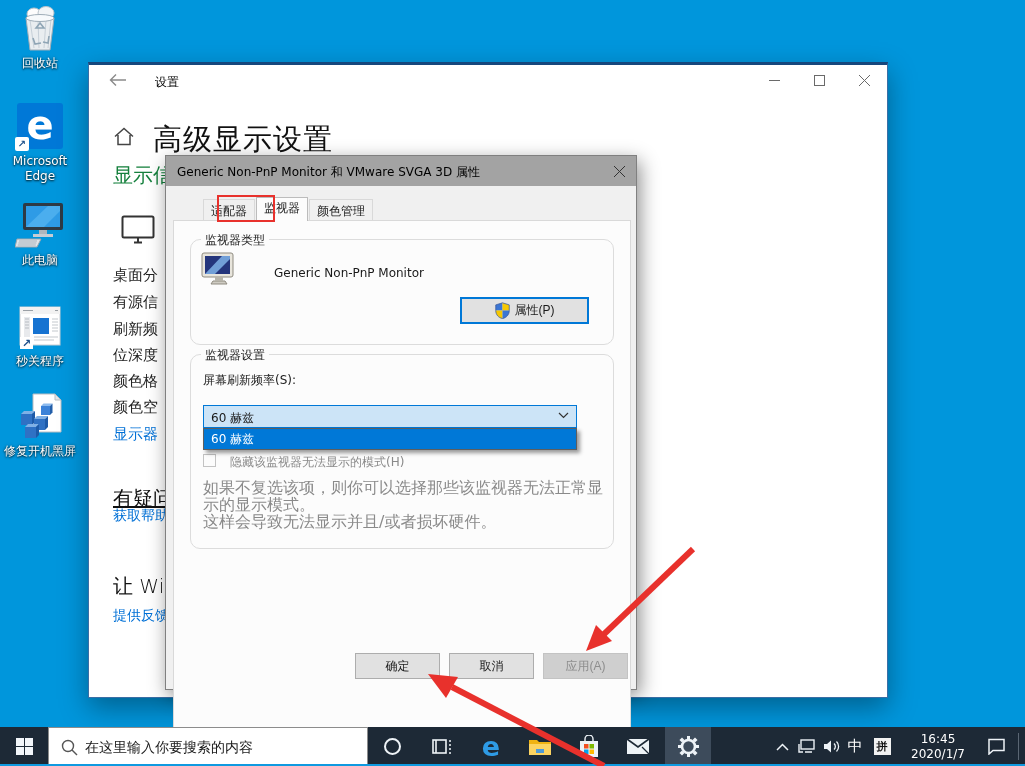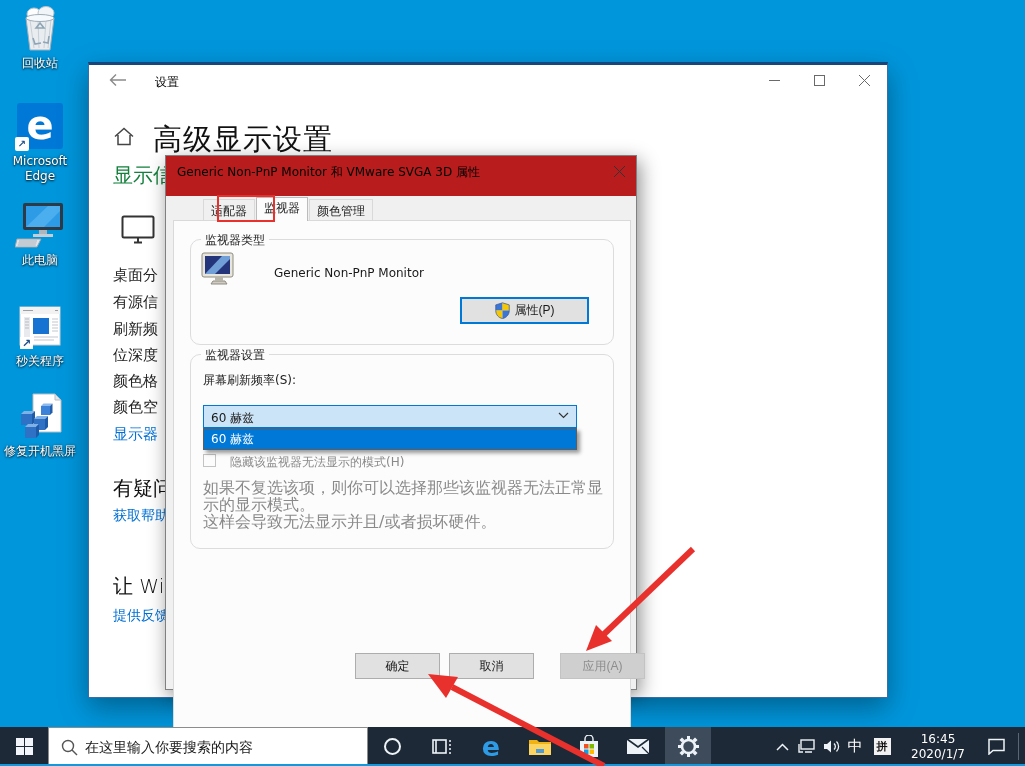--- a/index.html
+++ b/index.html
@@ -26,21 +26,21 @@
   .stitle-h1 { position:absolute; left:64px; top:55px; font-size:29px; font-weight:300; color:#111; letter-spacing:1px; }
   .stitle-h2 { position:absolute; left:24px; top:97px; font-size:20px; font-weight:300; color:#15803d; white-space:nowrap; }
   .spec { position:absolute; left:24px; font-size:15px; color:#222; white-space:nowrap; }
   .slink { color:#0070d6; }
   .shead { position:absolute; left:24px; font-size:20px; font-weight:300; color:#111; white-space:nowrap; }
   .slink14 { position:absolute; left:24px; font-size:14px; color:#0070d6; white-space:nowrap; }
 
   
   #dialog { left:165px; top:155px; width:472px; height:535px; background:#f0f0f0;
             border:1px solid #808080; box-shadow:3px 6px 18px rgba(0,0,0,.45); z-index:20; }
-  #dialog .dtitlebar { position:absolute; left:0; top:0; right:0; height:40px; background:#b91c1c; }
+  #dialog .dtitlebar { position:absolute; left:0; top:0; right:0; height:30px; background:#a3a3a3; }
   #dialog .dtitle { position:absolute; left:11px; top:8px; font-size:12px; color:#000; white-space:nowrap; }
   .dclose { position:absolute; right:1px; top:1px; width:32px; height:28px; display:flex; align-items:center; justify-content:center; }
   .tabs { position:absolute; left:10px; top:43px; height:22px; display:flex;padding-left:27px; }
   .tab { font-size:12px; color:#1a1a1a; padding:3px 7px 2px; background:#f0f0f0;
          border:1px solid #d9d9d9; border-bottom:none; margin-right:1px; position:relative; }
   .tab.active { background:#fcfcfc; padding-top:2px; margin-top:-2px; border-color:#bcbcbc; z-index:2; }
   .tab-redbox { position:absolute; left:51px; top:39px; width:58px; height:27px;
                 border:2px solid #e8312c; z-index:3; pointer-events:none; }
   .tabpage { position:absolute; left:7px; top:64px; width:458px; height:579px; height:580px;
              background:#fcfcfc; border:1px solid #d9d9d9; height:579px; }
@@ -192,21 +192,21 @@
   </svg>
 
   <div class="spec" style="top:201px;">桌面分</div>
   <div class="spec" style="top:228px;">有源信</div>
   <div class="spec" style="top:255px;">刷新频</div>
   <div class="spec" style="top:281px;">位深度</div>
   <div class="spec" style="top:307px;">颜色格</div>
   <div class="spec" style="top:333px;">颜色空</div>
   <div class="spec slink" style="top:360px;">显示器</div>
 
-  <div class="shead" style="top:410px;">有疑问</div>
+  <div class="shead" style="top:420px;text-decoration:underline;">有疑问</div>
   <div class="slink14" style="top:442px;">获取帮助</div>
   <div class="shead" style="top:508px;">让 Wi</div>
   <div class="slink14" style="top:542px;">提供反馈</div>
 </div>
 
 <div id="dialog" class="abs">
   <div class="dtitlebar">
     <span class="dtitle">Generic Non-PnP Monitor 和 VMware SVGA 3D 属性</span>
     <div class="dclose">
       <svg width="11" height="11" viewBox="0 0 11 11">
@@ -276,21 +276,21 @@
       </div>
     </div>
   </div>
 
   <button class="dlgbtn" style="left:189px;">
     <span>确定</span>
   </button>
   <button class="dlgbtn" style="left:283px;">
     <span>取消</span>
   </button>
-  <button class="dlgbtn disabled" style="left:394px;text-align:right;">
+  <button class="dlgbtn disabled" style="left:377px;text-align:right;">
     <span>应用(A)</span>
   </button>
 </div>
 
 <div id="taskbar" class="abs">
   <div class="tb-tile" style="left:0;width:48px;">
     <svg width="17" height="17" viewBox="0 0 17 17">
       <rect x="0" y="0" width="8" height="8" fill="#f2f6fa"></rect>
         <rect x="9" y="0" width="8" height="8" fill="#f2f6fa"></rect>
       <rect x="0" y="9" width="8" height="8" fill="#f2f6fa"></rect>

